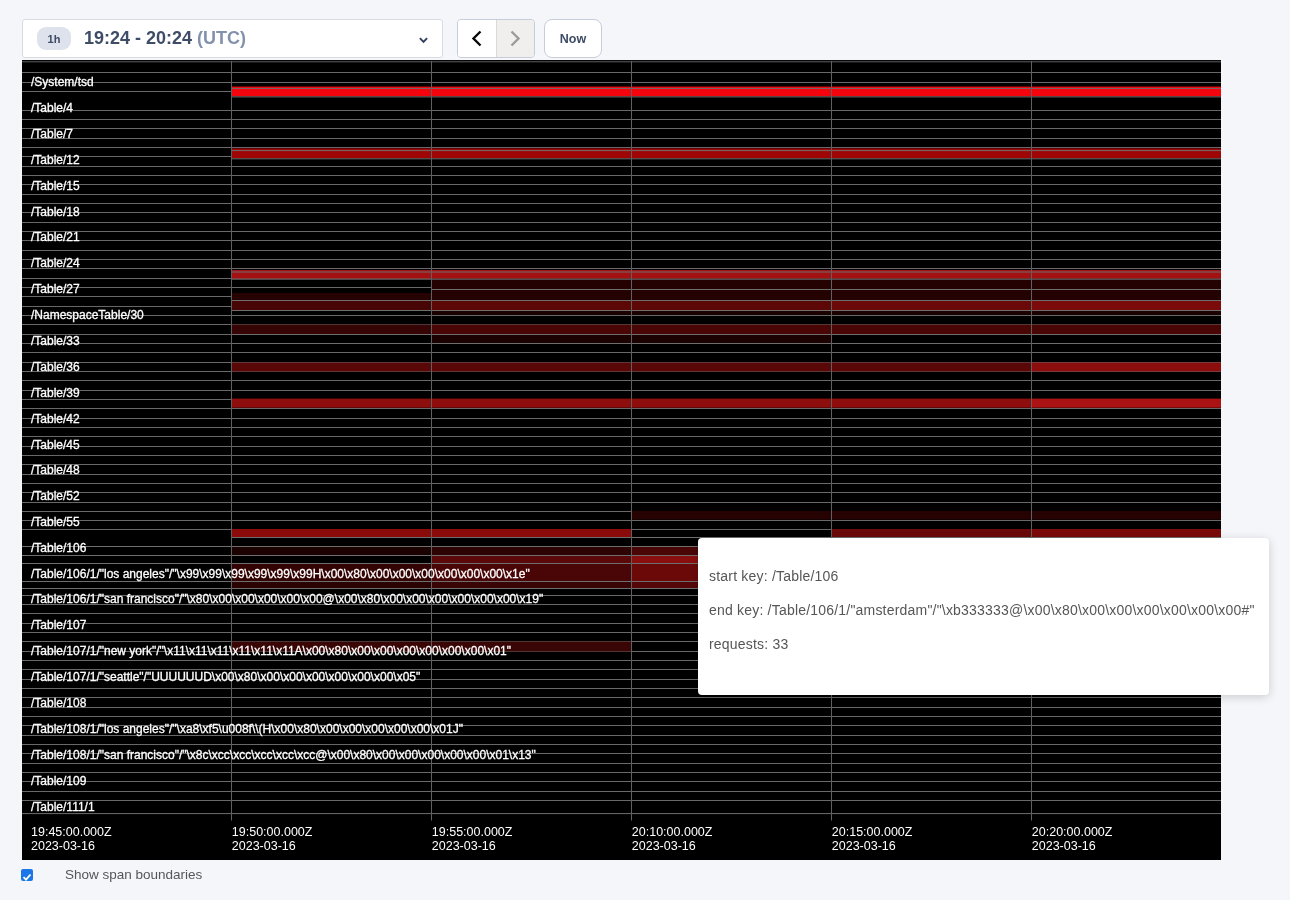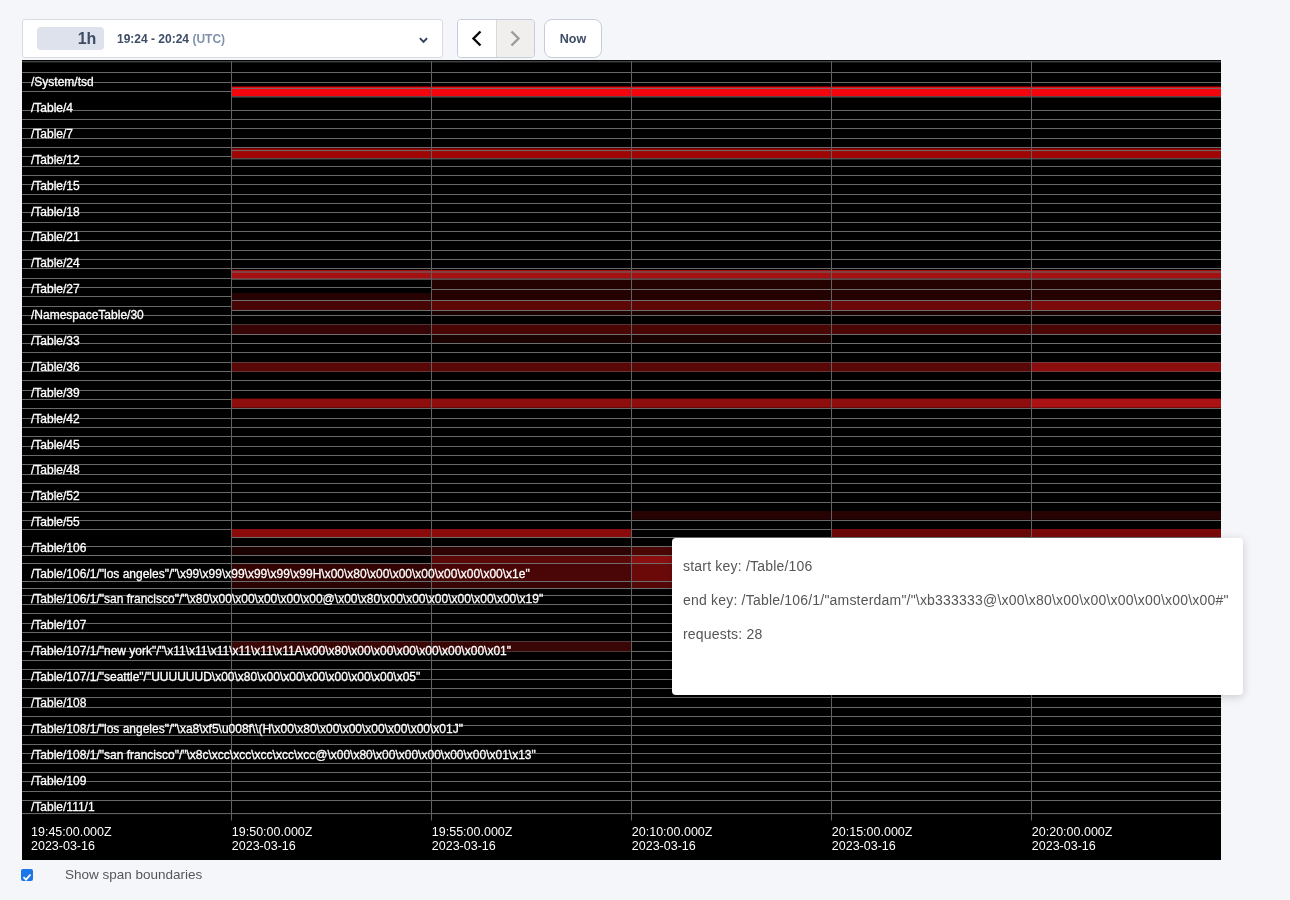--- a/index.html
+++ b/index.html
@@ -1,26 +1,26 @@
 <!DOCTYPE html>
 <html><head>
 <meta charset="utf-8">
 <style>
   html,body { margin:0; padding:0; }
   body { width:1290px; height:900px; background:#f5f6fa; font-family:"Liberation Sans",sans-serif; position:relative; overflow:hidden; }
   .ddbox { filter:opacity(1); position:absolute; left:22px; top:19px; width:421px; height:39px; background:#fff; border:1px solid #d8dbe2; border-radius:3px; box-sizing:border-box; display:flex; align-items:center; }
-  .badge { margin-left:14px; background:#dde2ec; border-radius:4px; width:34px; height:23px; display:flex; align-items:center; justify-content:center; font-size:16px; font-weight:bold; color:#3e4c66;padding-left:33px; }
-  .range { margin-left:13px; font-size:12px; font-weight:bold; color:#3e4c66; }
+  .badge { margin-left:14px; background:#dde2ec; border-radius:9px; width:34px; height:23px; display:flex; align-items:center; justify-content:center; font-size:11px; font-weight:bold; color:#3e4c66; }
+  .range { margin-left:13px; font-size:18px; font-weight:bold; color:#3e4c66; }
   .utc { color:#8292ac; font-weight:bold; }
   .btngrp { position:absolute; left:457px; top:19px; width:78px; height:39px; border:1px solid #c6ccda; border-radius:4px; box-sizing:border-box; display:flex; overflow:hidden; }
   .btngrp .cell { width:50%; display:flex; align-items:center; justify-content:center; }
   .cell.on { background:#fff; }
   .cell.off { background:#f0efed; border-left:1px solid #d9d9d7; }
   .nowbtn { filter:opacity(1); position:absolute; left:544px; top:19px; width:58px; height:39px; background:#fff; border:1px solid #c6ccda; border-radius:8px; box-sizing:border-box; display:flex; align-items:center; justify-content:center; font-size:12.5px; font-weight:bold; color:#3e4c66; }
-  .tooltip { filter:opacity(1); position:absolute; left:672px; top:538.4px; width:571px; height:157px; background:#fff; border-radius:4px; box-shadow:0 2px 10px rgba(0,0,0,0.18); box-sizing:border-box; padding:11px 0 0 11px; font-size:14px; letter-spacing:0.2px; color:#565656; }
+  .tooltip { filter:opacity(1); position:absolute; left:698px; top:538.4px; width:571px; height:157px; background:#fff; border-radius:4px; box-shadow:0 2px 10px rgba(0,0,0,0.18); box-sizing:border-box; padding:21px 0 0 11px; font-size:14px; letter-spacing:0.2px; color:#565656; }
   .tooltip div { height:34px; line-height:34px; white-space:nowrap; }
   .cbrow { filter:opacity(1); position:absolute; left:21px; top:867px; display:flex; align-items:center;gap:28px; }
   .cb { width:12px; height:12px; background:#1b76e8; border-radius:2px; position:relative; }
   .cbl { margin-left:4px; font-size:13.5px; color:#56565a; }
 </style>
 </head>
 <body>
   <div class="ddbox">
     <div class="badge">1h</div>
     <div class="range">19:24 - 20:24 <span class="utc">(UTC)</span></div>
@@ -222,21 +222,21 @@
 <text x="809.8" y="771.9" dominant-baseline="central">20:15:00.000Z</text>
 <text x="809.8" y="786.3" dominant-baseline="central">2023-03-16</text>
 <text x="1009.8" y="771.9" dominant-baseline="central">20:20:00.000Z</text>
 <text x="1009.8" y="786.3" dominant-baseline="central">2023-03-16</text>
     </g>
   </svg>
 
   <div class="tooltip">
     <div>start key: /Table/106</div>
     <div>end key: /Table/106/1/"amsterdam"/"\xb333333@\x00\x80\x00\x00\x00\x00\x00\x00#"</div>
-    <div>requests: 28</div>
+    <div>requests: 33</div>
   </div>
 
   <div class="cbrow">
     <div class="cb"><svg width="12" height="12" viewBox="0 0 12 12">
         <path d="M2.5 6.2 L5 8.7 L9.5 3.5" fill="none" stroke="#fff" stroke-width="1.8"></path>
       </svg></div>
     <div class="cbl">Show span boundaries</div>
   </div>
 
 </body></html>

